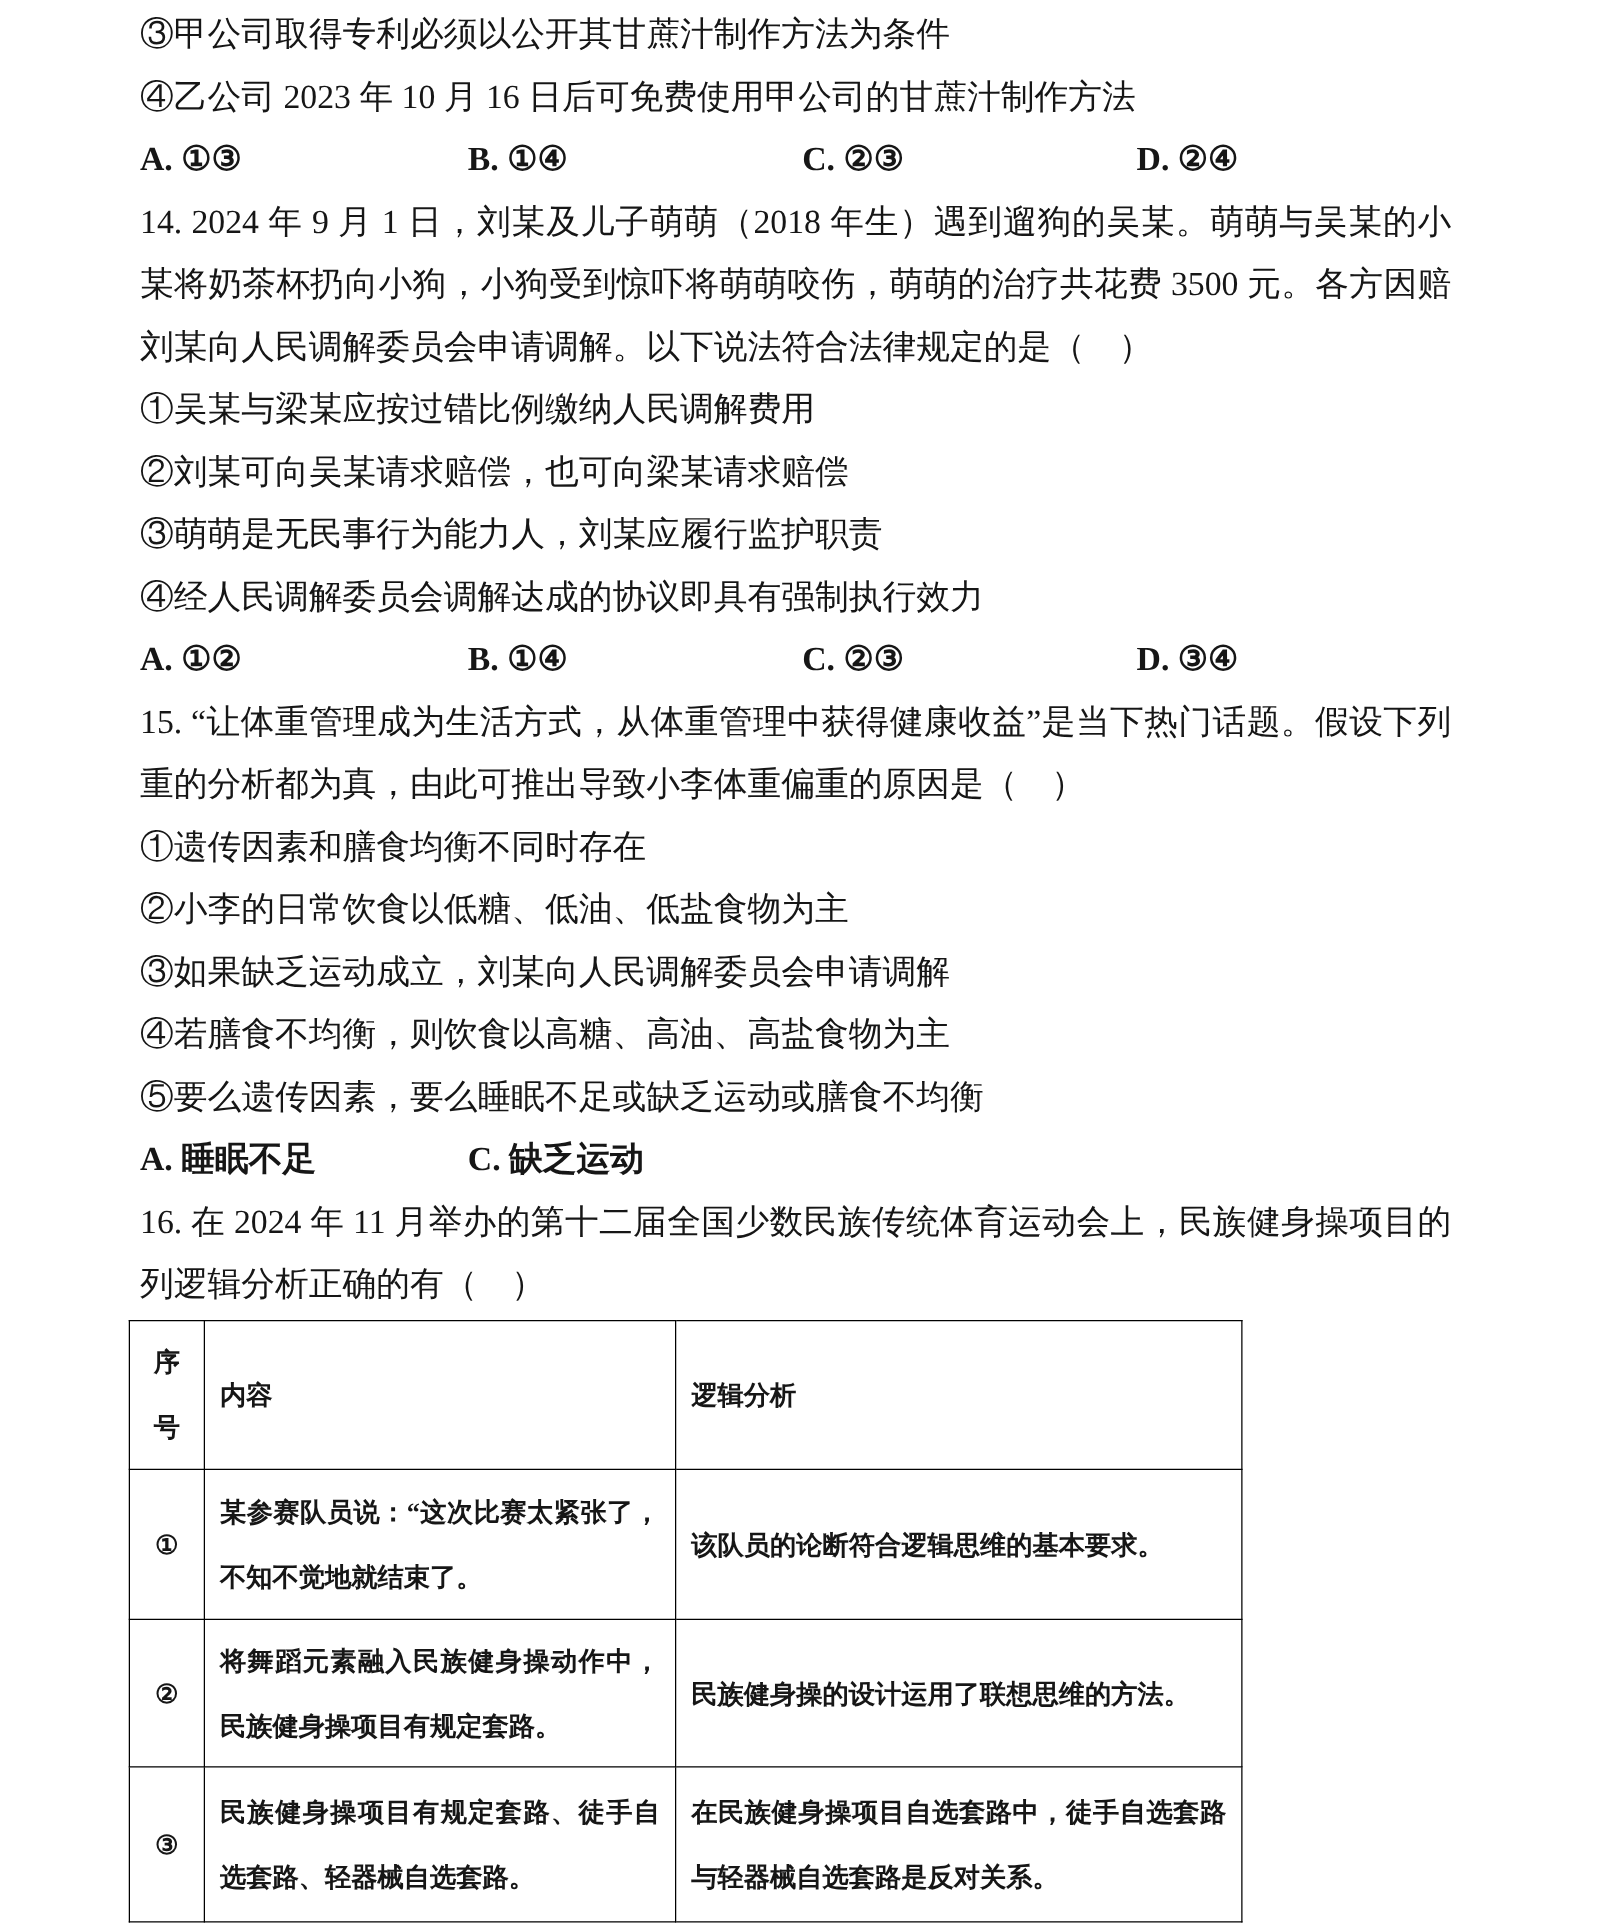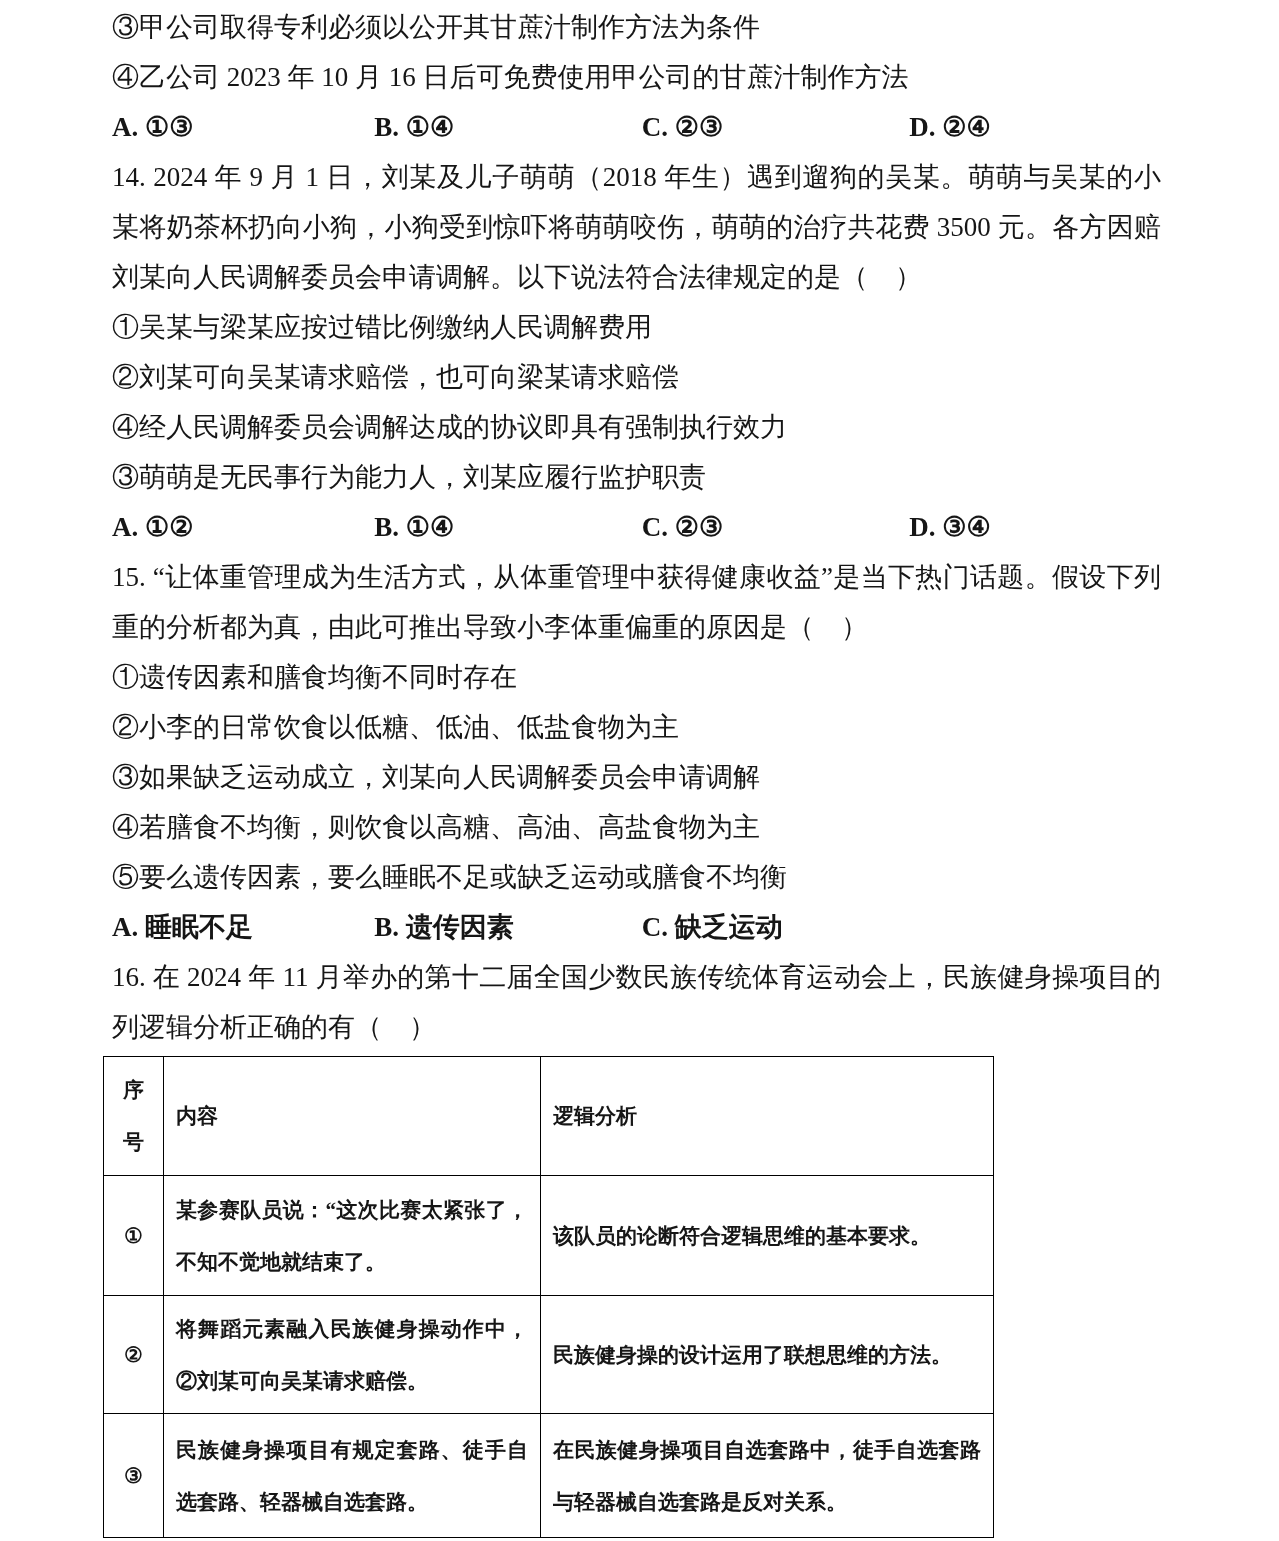--- a/index.html
+++ b/index.html
@@ -81,39 +81,38 @@
     <span>B. ①④</span>
     <span>C. ②③</span>
     <span>D. ②④</span>
   </div>
 
   <div class="line fill">14. 2024 年 9 月 1 日，刘某及儿子萌萌（2018 年生）遇到遛狗的吴某。萌萌与吴某的小狗玩耍时，路人梁</div>
   <div class="line fill">某将奶茶杯扔向小狗，小狗受到惊吓将萌萌咬伤，萌萌的治疗共花费 3500 元。各方因赔偿问题协商未果，</div>
   <div class="line">刘某向人民调解委员会申请调解。以下说法符合法律规定的是（　）</div>
   <div class="line">①吴某与梁某应按过错比例缴纳人民调解费用</div>
   <div class="line">②刘某可向吴某请求赔偿，也可向梁某请求赔偿</div>
+  <div class="line">③萌萌是无民事行为能力人，刘某应履行监护职责</div>
   <div class="line">④经人民调解委员会调解达成的协议即具有强制执行效力</div>
-  <div class="line">③萌萌是无民事行为能力人，刘某应履行监护职责</div>
   <div class="line options">
     <span>A. ①②</span>
     <span>B. ①④</span>
     <span>C. ②③</span>
     <span>D. ③④</span>
   </div>
 
   <div class="line fill">15. “让体重管理成为生活方式，从体重管理中获得健康收益”是当下热门话题。假设下列关于小李体重偏</div>
   <div class="line">重的分析都为真，由此可推出导致小李体重偏重的原因是（　）</div>
   <div class="line">①遗传因素和膳食均衡不同时存在</div>
   <div class="line">②小李的日常饮食以低糖、低油、低盐食物为主</div>
   <div class="line">③如果缺乏运动成立，刘某向人民调解委员会申请调解</div>
   <div class="line">④若膳食不均衡，则饮食以高糖、高油、高盐食物为主</div>
   <div class="line">⑤要么遗传因素，要么睡眠不足或缺乏运动或膳食不均衡</div>
   <div class="line options">
     <span>A. 睡眠不足</span>
-    <span>B. 遗传因素</span>
     <span>C. 缺乏运动</span>
   </div>
 
   <div class="line fill">16. 在 2024 年 11 月举办的第十二届全国少数民族传统体育运动会上，民族健身操项目的比赛精彩纷呈。下</div>
   <div class="line">列逻辑分析正确的有（　）</div>
 
 </div>
 
 <table class="qtable">
   <colgroup>
@@ -127,21 +126,21 @@
     <th>内容</th>
     <th>逻辑分析</th>
   </tr>
   <tr class="r-1">
     <td class="cell-no">①</td>
     <td>某参赛队员说：“这次比赛太紧张了，不知不觉地就结束了。</td>
     <td>该队员的论断符合逻辑思维的基本要求。</td>
   </tr>
   <tr class="r-2">
     <td class="cell-no">②</td>
-    <td>将舞蹈元素融入民族健身操动作中，②刘某可向吴某请求赔偿。</td>
+    <td>将舞蹈元素融入民族健身操动作中，民族健身操项目有规定套路。</td>
     <td>民族健身操的设计运用了联想思维的方法。</td>
   </tr>
   <tr class="r-3">
     <td class="cell-no">③</td>
     <td>民族健身操项目有规定套路、徒手自选套路、轻器械自选套路。</td>
     <td>在民族健身操项目自选套路中，徒手自选套路与轻器械自选套路是反对关系。</td>
   </tr>
 </tbody>
   </table>
 

